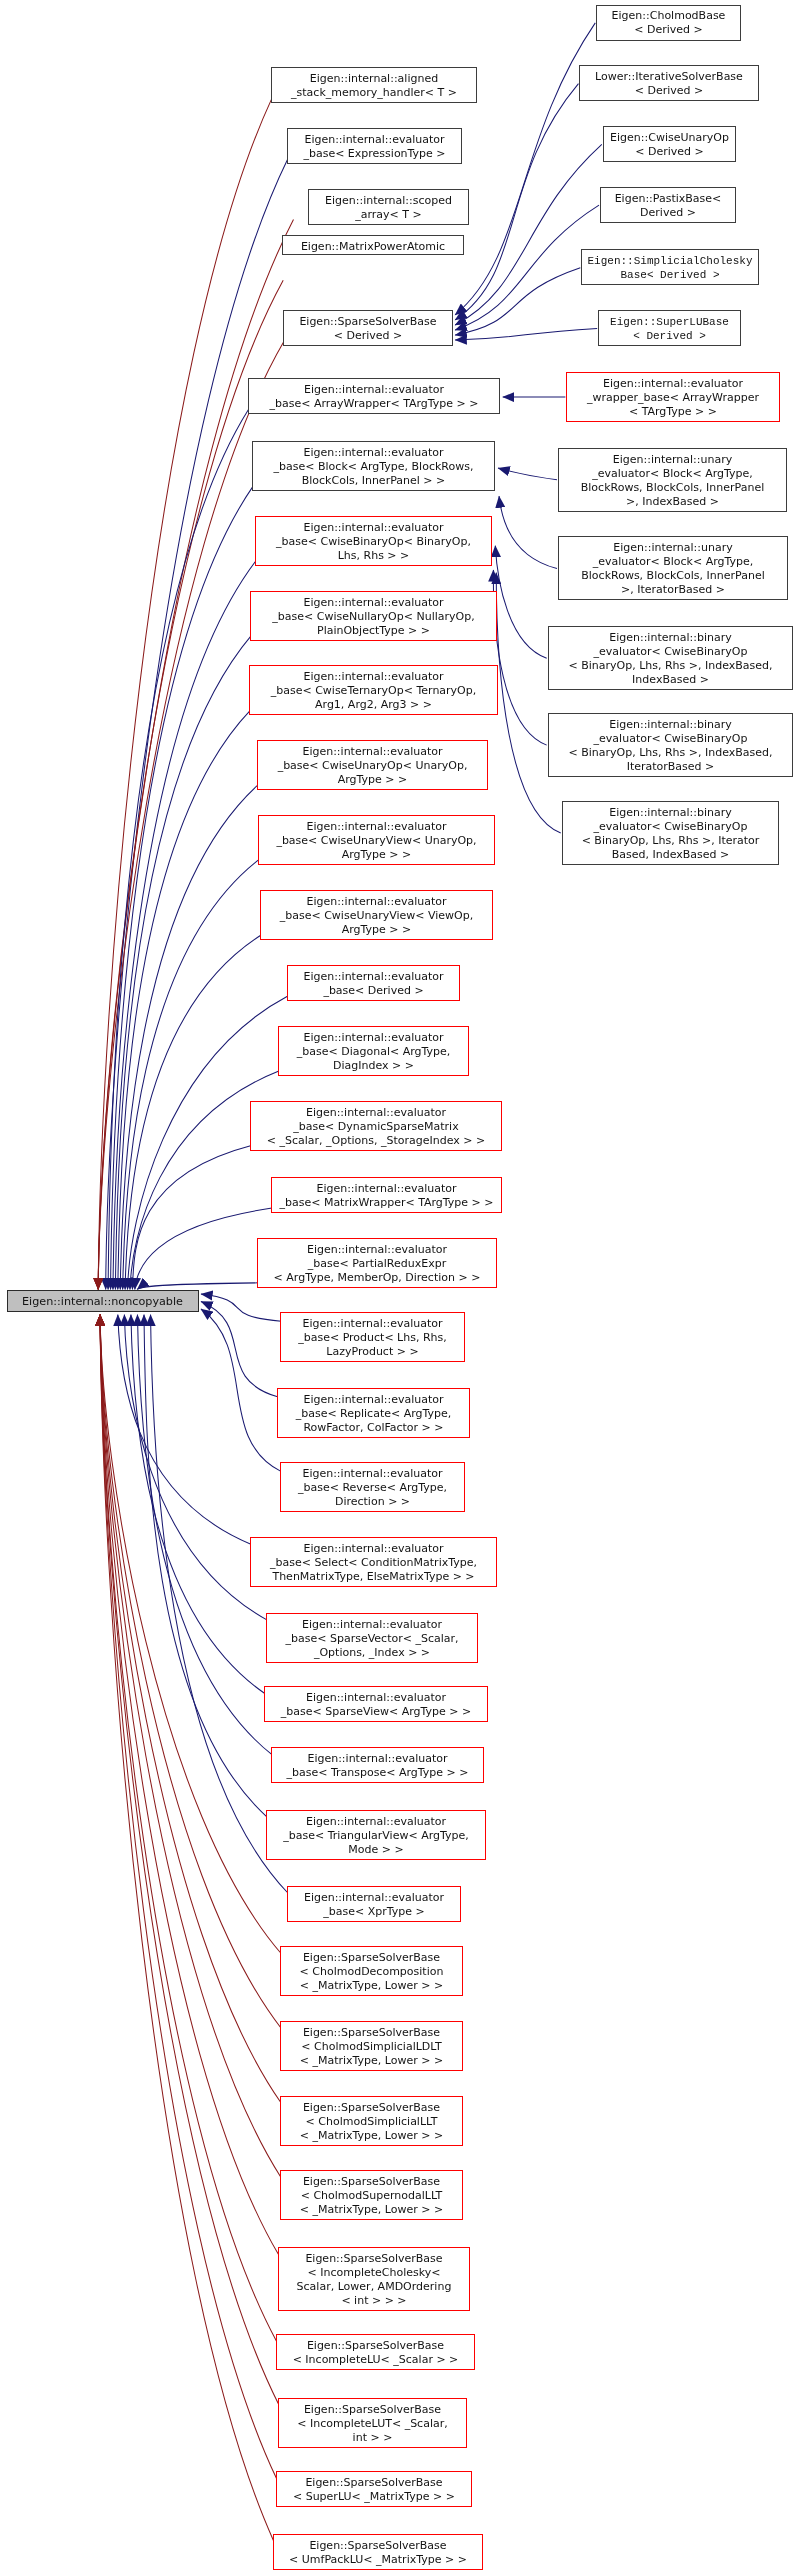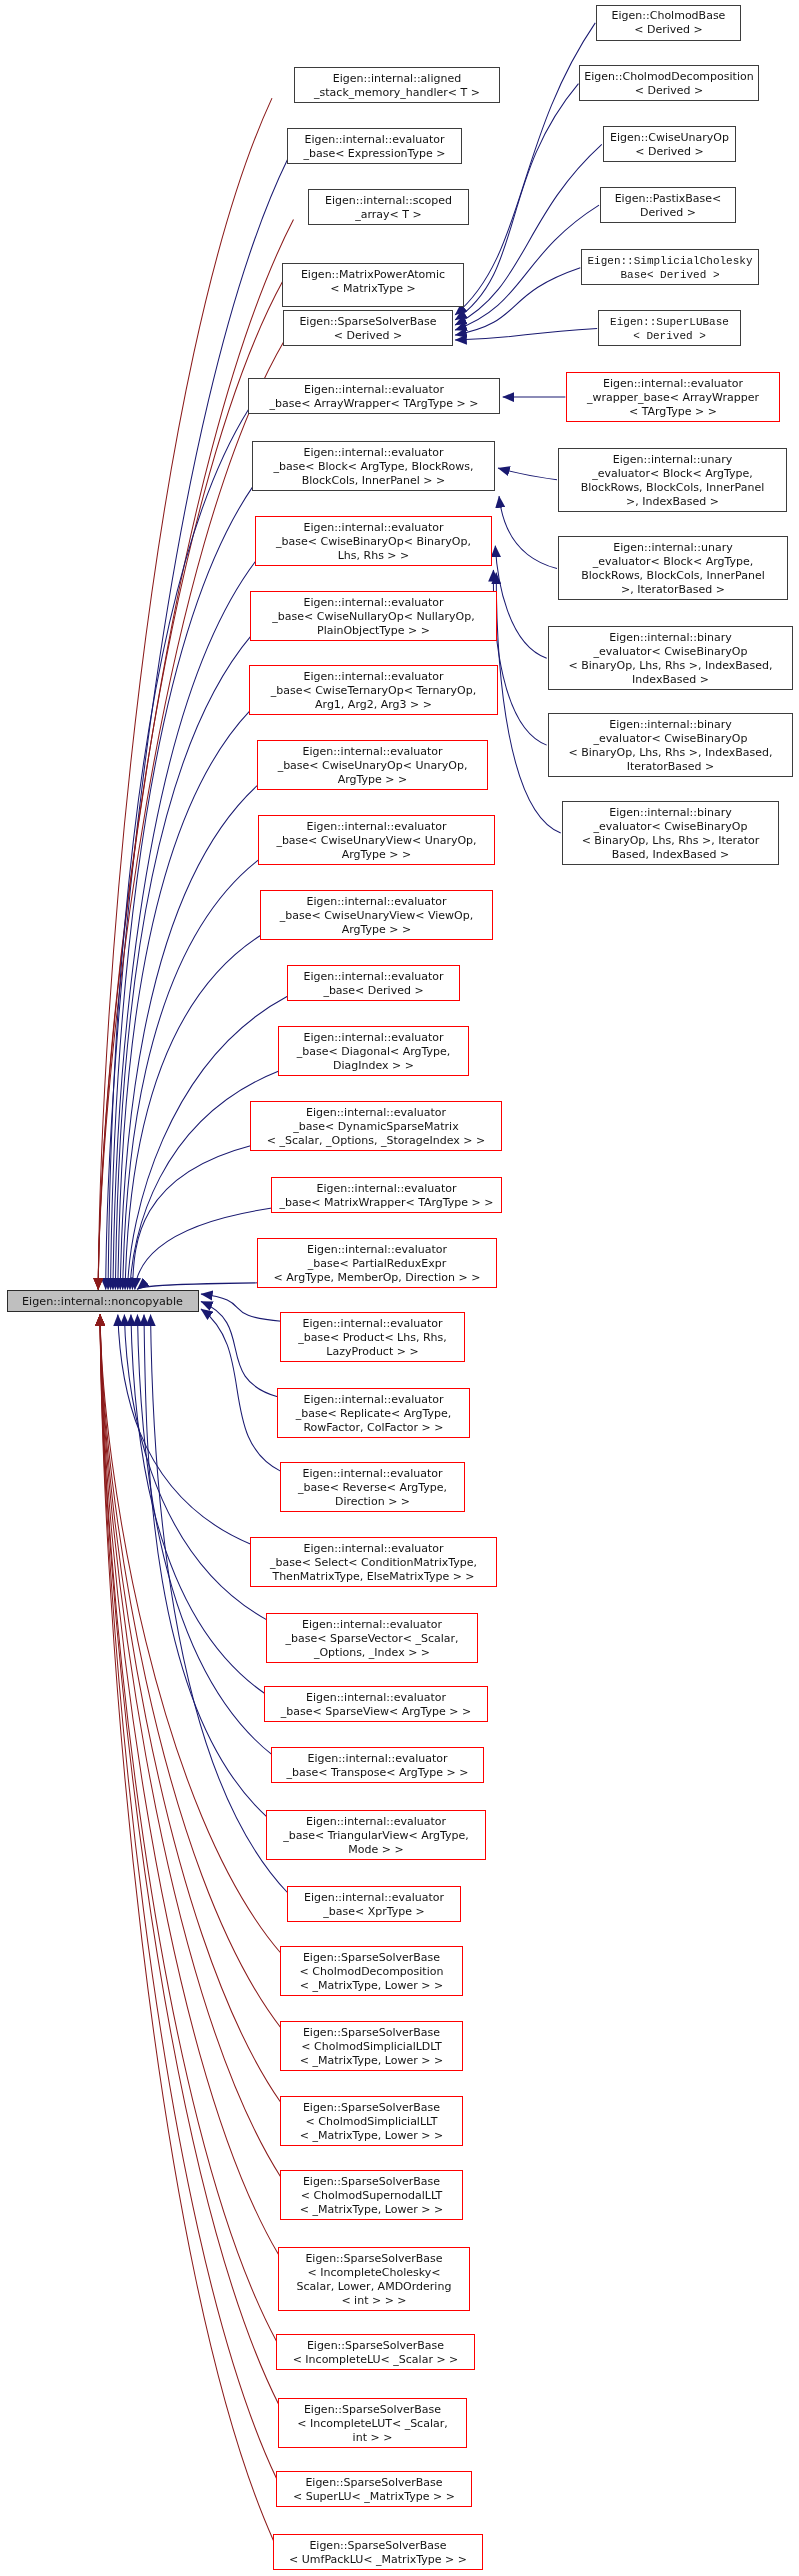--- a/index.html
+++ b/index.html
@@ -72,33 +72,33 @@
       <path d="M605,425 C582,425 560,425 538,425" fill="none" stroke="#191970" stroke-width="1.1" marker-end="url(#arrow-public)"></path>
       <path d="M596,513.5 C562,509 548,505 533,501" fill="none" stroke="#191970" stroke-width="1.1" marker-end="url(#arrow-public)"></path>
       <path d="M596,608.5 C548,596 537,558 534,531" fill="none" stroke="#191970" stroke-width="1.1" marker-end="url(#arrow-public)"></path>
       <path d="M585,704.5 C544,690 532,622 530,584" fill="none" stroke="#191970" stroke-width="1.1" marker-end="url(#arrow-public)"></path>
       <path d="M585,797.5 C538,780 527,682 528,610" fill="none" stroke="#191970" stroke-width="1.1" marker-end="url(#arrow-public)"></path>
       <path d="M600,891.5 C544,870 531,722 531,613" fill="none" stroke="#191970" stroke-width="1.1" marker-end="url(#arrow-public)"></path>
     </svg>
     <div class="node base" style="left: 6.5px; top: 1290px; width: 192px; height: 22.4px;">
       <div>Eigen::internal::noncopyable</div>
     </div>
-    <div class="node normal" style="left: 271px; top: 67px; width: 206px; height: 36px; margin-left: 23px;">
+    <div class="node normal" style="left: 271px; top: 67px; width: 206px; height: 36px;">
       <div>Eigen::internal::aligned</div>
       <div>_stack_memory_handler&lt; T &gt;</div>
     </div>
     <div class="node normal" style="left: 287px; top: 128px; width: 175px; height: 36px;">
       <div>Eigen::internal::evaluator</div>
       <div>_base&lt; ExpressionType &gt;</div>
     </div>
     <div class="node normal" style="left: 308px; top: 189px; width: 161px; height: 36px;">
       <div>Eigen::internal::scoped</div>
       <div>_array&lt; T &gt;</div>
     </div>
-    <div class="node normal" style="left: 282px; top: 263px; width: 182px; height: 44px;">
+    <div class="node normal" style="left: 282px; top: 235px; width: 182px; height: 20px;">
       <div>Eigen::MatrixPowerAtomic</div>
       <div>&lt; MatrixType &gt;</div>
     </div>
     <div class="node normal" style="left: 283px; top: 310px; width: 170px; height: 36px;">
       <div>Eigen::SparseSolverBase</div>
       <div>&lt; Derived &gt;</div>
     </div>
     <div class="node normal" style="left: 248px; top: 378px; width: 252px; height: 36px;">
       <div>Eigen::internal::evaluator</div>
       <div>_base&lt; ArrayWrapper&lt; TArgType &gt; &gt;</div>
@@ -244,21 +244,21 @@
     </div>
     <div class="node truncated" style="left: 273px; top: 2534px; width: 210px; height: 36px;">
       <div>Eigen::SparseSolverBase</div>
       <div>&lt; UmfPackLU&lt; _MatrixType &gt; &gt;</div>
     </div>
     <div class="node normal" style="left: 596px; top: 4.7px; width: 145px; height: 36px;">
       <div>Eigen::CholmodBase</div>
       <div>&lt; Derived &gt;</div>
     </div>
     <div class="node normal" style="left: 579px; top: 65px; width: 180px; height: 36px;">
-      <div>Eigen::CholmodDecomposition</div>
+      <div>Lower::IterativeSolverBase</div>
       <div>&lt; Derived &gt;</div>
     </div>
     <div class="node normal" style="left: 603px; top: 126px; width: 133px; height: 36px;">
       <div>Eigen::CwiseUnaryOp</div>
       <div>&lt; Derived &gt;</div>
     </div>
     <div class="node normal" style="left: 600px; top: 187px; width: 136px; height: 36px;">
       <div>Eigen::PastixBase&lt;</div>
       <div>Derived &gt;</div>
     </div>

